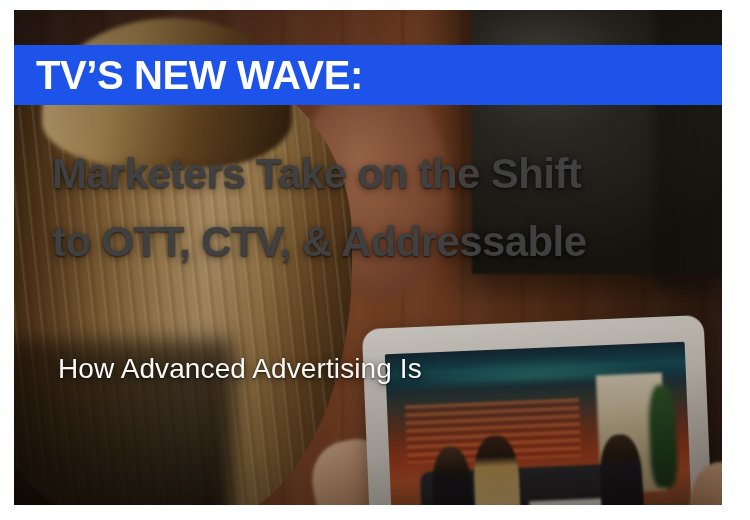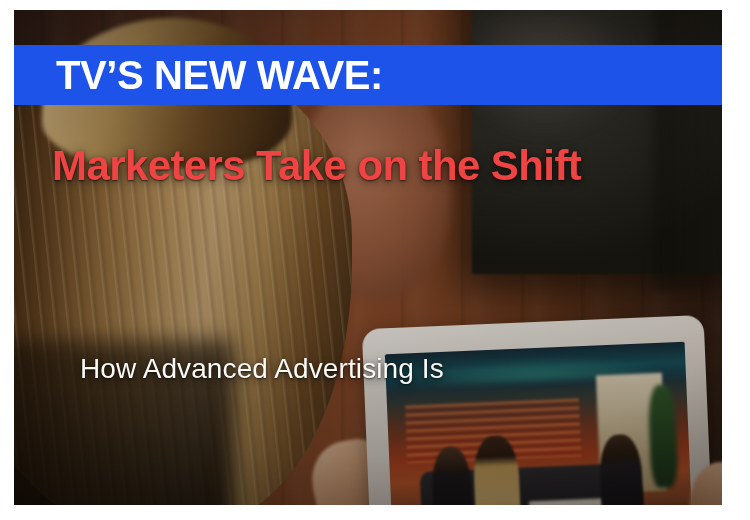--- a/index.html
+++ b/index.html
@@ -263,56 +263,56 @@
   
   .banner{
     position:absolute;
     left:14px; top:45px;
     width:708px; height:60px;
     background:#1d53e8;
     display:flex;
     align-items:center;
   }
   .banner-title{
-    margin-left:42px;
+    margin-left:22px;
     color:#ffffff;
     font-size:40px;
     font-weight:700;
     letter-spacing:-0.4px;
     line-height:1;
     white-space:nowrap;
   }
 
   
   .headline{
     position:absolute;
-    left:52px; top:132px;
+    left:52px; top:140px;
     width:620px;
-    color:#ef4444;
+    color:#404040;
     font-size:42px;
     font-weight:700;
     line-height:68px;
     letter-spacing:-0.6px;
     text-shadow:0 2px 10px rgba(0,0,0,.55), 0 1px 2px rgba(0,0,0,.6);
   }
   .headline-line{display:block;white-space:nowrap;}
 
   
   .subtitle{
     position:absolute;
     left:58px; top:348px;
     width:560px;
     color:#fbf9f6;
     font-size:28px;
     font-weight:400;
     line-height:42px;
     letter-spacing:.1px;
     text-shadow:0 2px 9px rgba(0,0,0,.6), 0 1px 2px rgba(0,0,0,.55);
   }
-  .subtitle-line{display:block;white-space:nowrap;margin-left:22px;}
+  .subtitle-line{display:block;white-space:nowrap;}
 </style>
 </head>
 <body>
 
 <div class="page">
 
   <div class="hero">
     <div class="photo-base"></div>
     <div class="photo-wall-stripes"></div>
 
@@ -350,19 +350,20 @@
     <div class="photo-tone"></div>
     <div class="photo-vignette"></div>
   </div>
 
   <div class="banner">
     <div class="banner-title">TV’S NEW WAVE:</div>
   </div>
 
   <div class="headline">
     <span class="headline-line">Marketers Take on the Shift</span>
+    <span class="headline-line">to OTT, CTV, &amp; Addressable</span>
   </div>
 
   <div class="subtitle">
     <span class="subtitle-line">How Advanced Advertising Is</span>
   </div>
 
 </div>
 
 </body></html>

